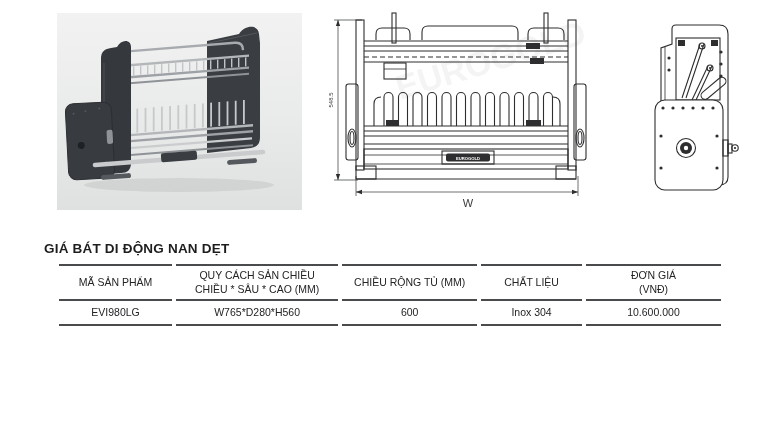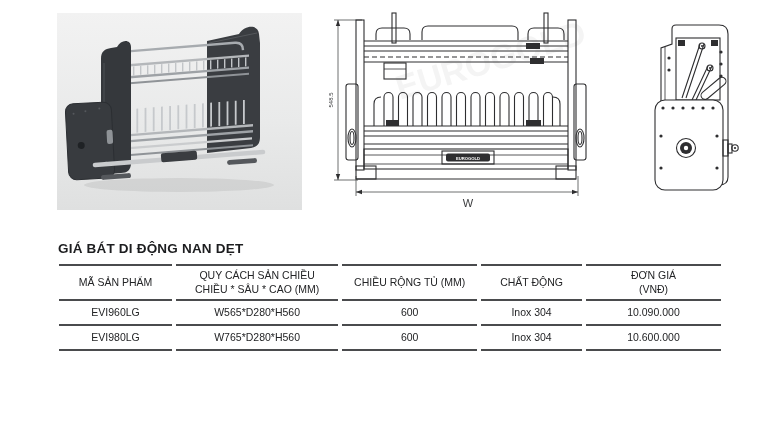--- a/index.html
+++ b/index.html
@@ -19,21 +19,21 @@
   .side-drawing{left:628px;top:8px;width:150px;height:200px;}
   svg{display:block;width:100%;height:100%;}
   .tech{stroke:#2e2e30;fill:none;stroke-width:1.1;}
   .tech-thin{stroke:#2e2e30;fill:none;stroke-width:0.8;}
   .dim{stroke:#4a4b4d;fill:none;stroke-width:0.8;}
   .dim-text{fill:#3a3b3d;font-family:"Liberation Sans","DejaVu Sans",sans-serif;}
   .dark-fill{fill:#2e2e30;stroke:none;}
   .watermark-text{fill:rgba(70,70,72,0.06);font-weight:bold;font-family:"Liberation Sans","DejaVu Sans",sans-serif;}
   
   .section-title{
-    position:absolute;left:58px;top:241px;
+    position:absolute;left:44px;top:241px;
     font-size:13.5px;font-weight:bold;letter-spacing:0.2px;color:#1c1d1f;
     white-space:nowrap;
   }
   
   .spec-table{
     position:absolute;left:55px;top:264px;width:670px;
     border-collapse:separate;border-spacing:4px 0;table-layout:fixed;
   }
   .spec-table th,.spec-table td{
     padding:0;margin:0;text-align:center;vertical-align:middle;
@@ -249,36 +249,29 @@
         <div>MÃ SẢN PHẨM</div>
       </th>
       <th>
         <div>QUY CÁCH SẢN CHIỀU</div>
         <div>CHIỀU * SÂU * CAO (MM)</div>
       </th>
       <th>
         <div>CHIỀU RỘNG TỦ (MM)</div>
       </th>
       <th>
-        <div>CHẤT ĐỘNG</div>
+        <div>CHẤT LIỆU</div>
       </th>
       <th>
         <div>ĐƠN GIÁ</div>
         <div>(VNĐ)</div>
       </th>
     </tr>
   </thead>
   <tbody>
-    <tr>
-      <td>EVI960LG</td>
-      <td>W565*D280*H560</td>
-      <td>600</td>
-      <td>Inox 304</td>
-      <td>10.090.000</td>
-    </tr>
     <tr>
       <td>EVI980LG</td>
       <td>W765*D280*H560</td>
       <td>600</td>
       <td>Inox 304</td>
       <td>10.600.000</td>
     </tr>
   </tbody>
 </table>
 

